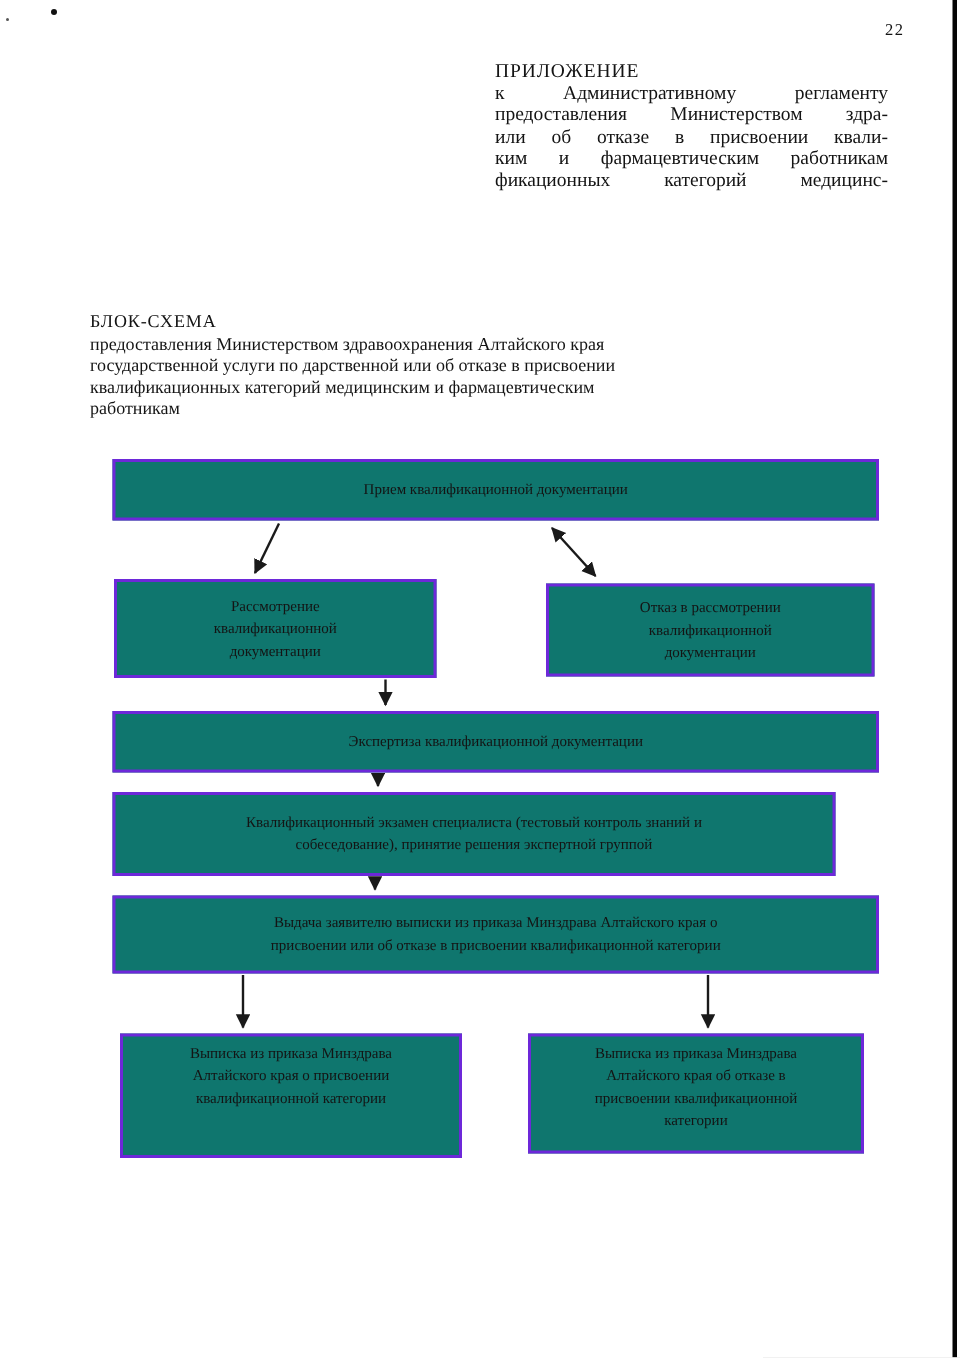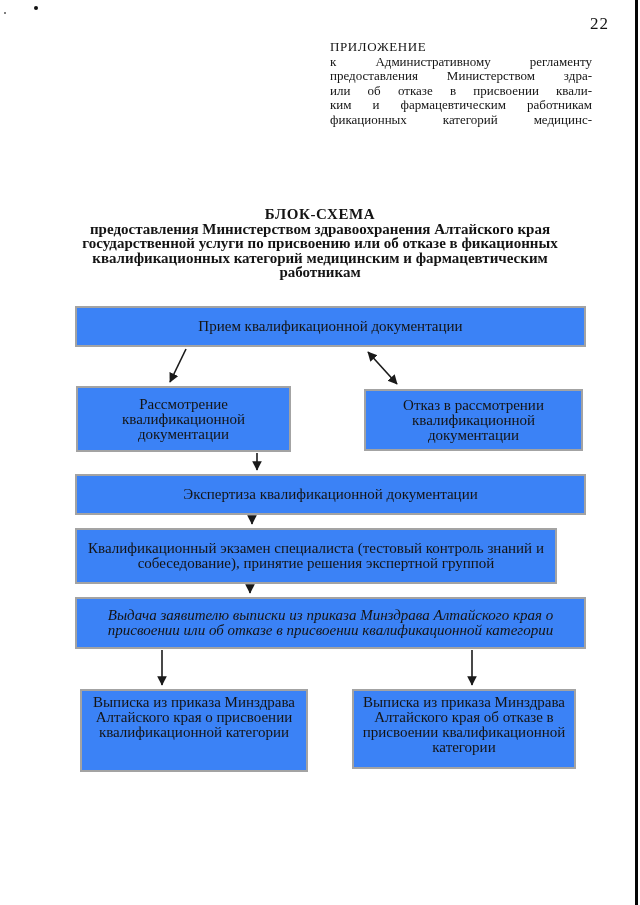--- a/index.html
+++ b/index.html
@@ -1,44 +1,44 @@
 <!DOCTYPE html>
 <html><head>
 <meta charset="utf-8">
 <style>
   html,body{margin:0;padding:0;background:#e8e8e8;}
   .page{
     position:relative;width:640px;height:905px;background:#ffffff;
     font-family:"Liberation Serif","DejaVu Serif",serif;color:#141414;
     overflow:hidden;margin:0 auto;
   }
-  .page-number{position:absolute;left:590px;top:14px;font-size:17px;letter-spacing:1px;}
+  .page-number{position:absolute;left:590px;top:14px;font-size:11px;letter-spacing:1px;}
   .speck1{position:absolute;left:34px;top:6px;width:4px;height:4px;border-radius:50%;background:#111;}
   .speck2{position:absolute;left:4px;top:12px;width:2px;height:2px;border-radius:50%;background:#555;}
   .edge-line{position:absolute;left:635px;top:0;width:3px;height:905px;background:#050505;}
 
   .header-block{position:absolute;left:330px;top:40px;width:262px;font-size:13px;line-height:14.6px;}
   .header-title{text-align:left;letter-spacing:0.6px;}
   .header-line{text-align:justify;text-align-last:justify;white-space:normal;}
 
-  .title-block{position:absolute;left:60px;top:207px;width:520px;text-align:center;font-size:15px;line-height:14.6px;font-weight:bold;}
+  .title-block{position:absolute;left:60px;top:207px;width:520px;text-align:left;font-size:12px;line-height:14.6px;}
   .scheme-title{letter-spacing:0.6px;margin-bottom:0px;}
 
   .fc-box{
-    position:absolute;box-sizing:border-box;border:2px solid #a3a3a3;background:#3b82f6;
+    position:absolute;box-sizing:border-box;border:2px solid #6d28d9;background:#0f766e;
     display:flex;flex-direction:column;justify-content:center;align-items:center;
-    text-align:center;font-size:15px;line-height:15px;padding:1px 6px;
+    text-align:center;font-size:10px;line-height:15px;padding:1px 6px;
   }
   .fc-box.top-align{justify-content:flex-start;padding-top:4px;text-align:center;}
   .box1{left:75px;top:306px;width:511px;height:41px;}
   .box2l{left:76px;top:386px;width:215px;height:66px;}
   .box2r{left:364px;top:389px;width:219px;height:62px;}
   .box3{left:75px;top:474px;width:511px;height:41px;}
   .box4{left:75px;top:528px;width:482px;height:56px;}
-  .box5{left:75px;top:597px;width:511px;height:52px;font-style:italic;}
+  .box5{left:75px;top:597px;width:511px;height:52px;}
   .box6l{left:80px;top:689px;width:228px;height:83px;}
   .box6r{left:352px;top:689px;width:224px;height:80px;}
 
   .arrows{position:absolute;left:0;top:0;width:640px;height:905px;pointer-events:none;}
   .arrows line{stroke:#1a1a1a;stroke-width:1.6;}
 </style>
 </head>
 <body>
 
 <div class="page">
@@ -52,21 +52,21 @@
     <div class="header-line">к Административному регламенту</div>
     <div class="header-line">предоставления Министерством здра-</div>
     <div class="header-line">или об отказе в присвоении квали-</div>
     <div class="header-line">ким и фармацевтическим работникам</div>
     <div class="header-line">фикационных категорий медицинс-</div>
   </div>
 
   <div class="title-block">
     <div class="scheme-title">БЛОК-СХЕМА</div>
     <div>предоставления Министерством здравоохранения Алтайского края</div>
-    <div>государственной услуги по присвоению или об отказе в фикационных</div>
+    <div>государственной услуги по дарственной или об отказе в присвоении</div>
     <div>квалификационных категорий медицинским и фармацевтическим</div>
     <div>работникам</div>
   </div>
 
   <div class="fc-box box1">
     <div>Прием квалификационной документации</div>
   </div>
 
   <div class="fc-box box2l">
     <div>Рассмотрение</div>

